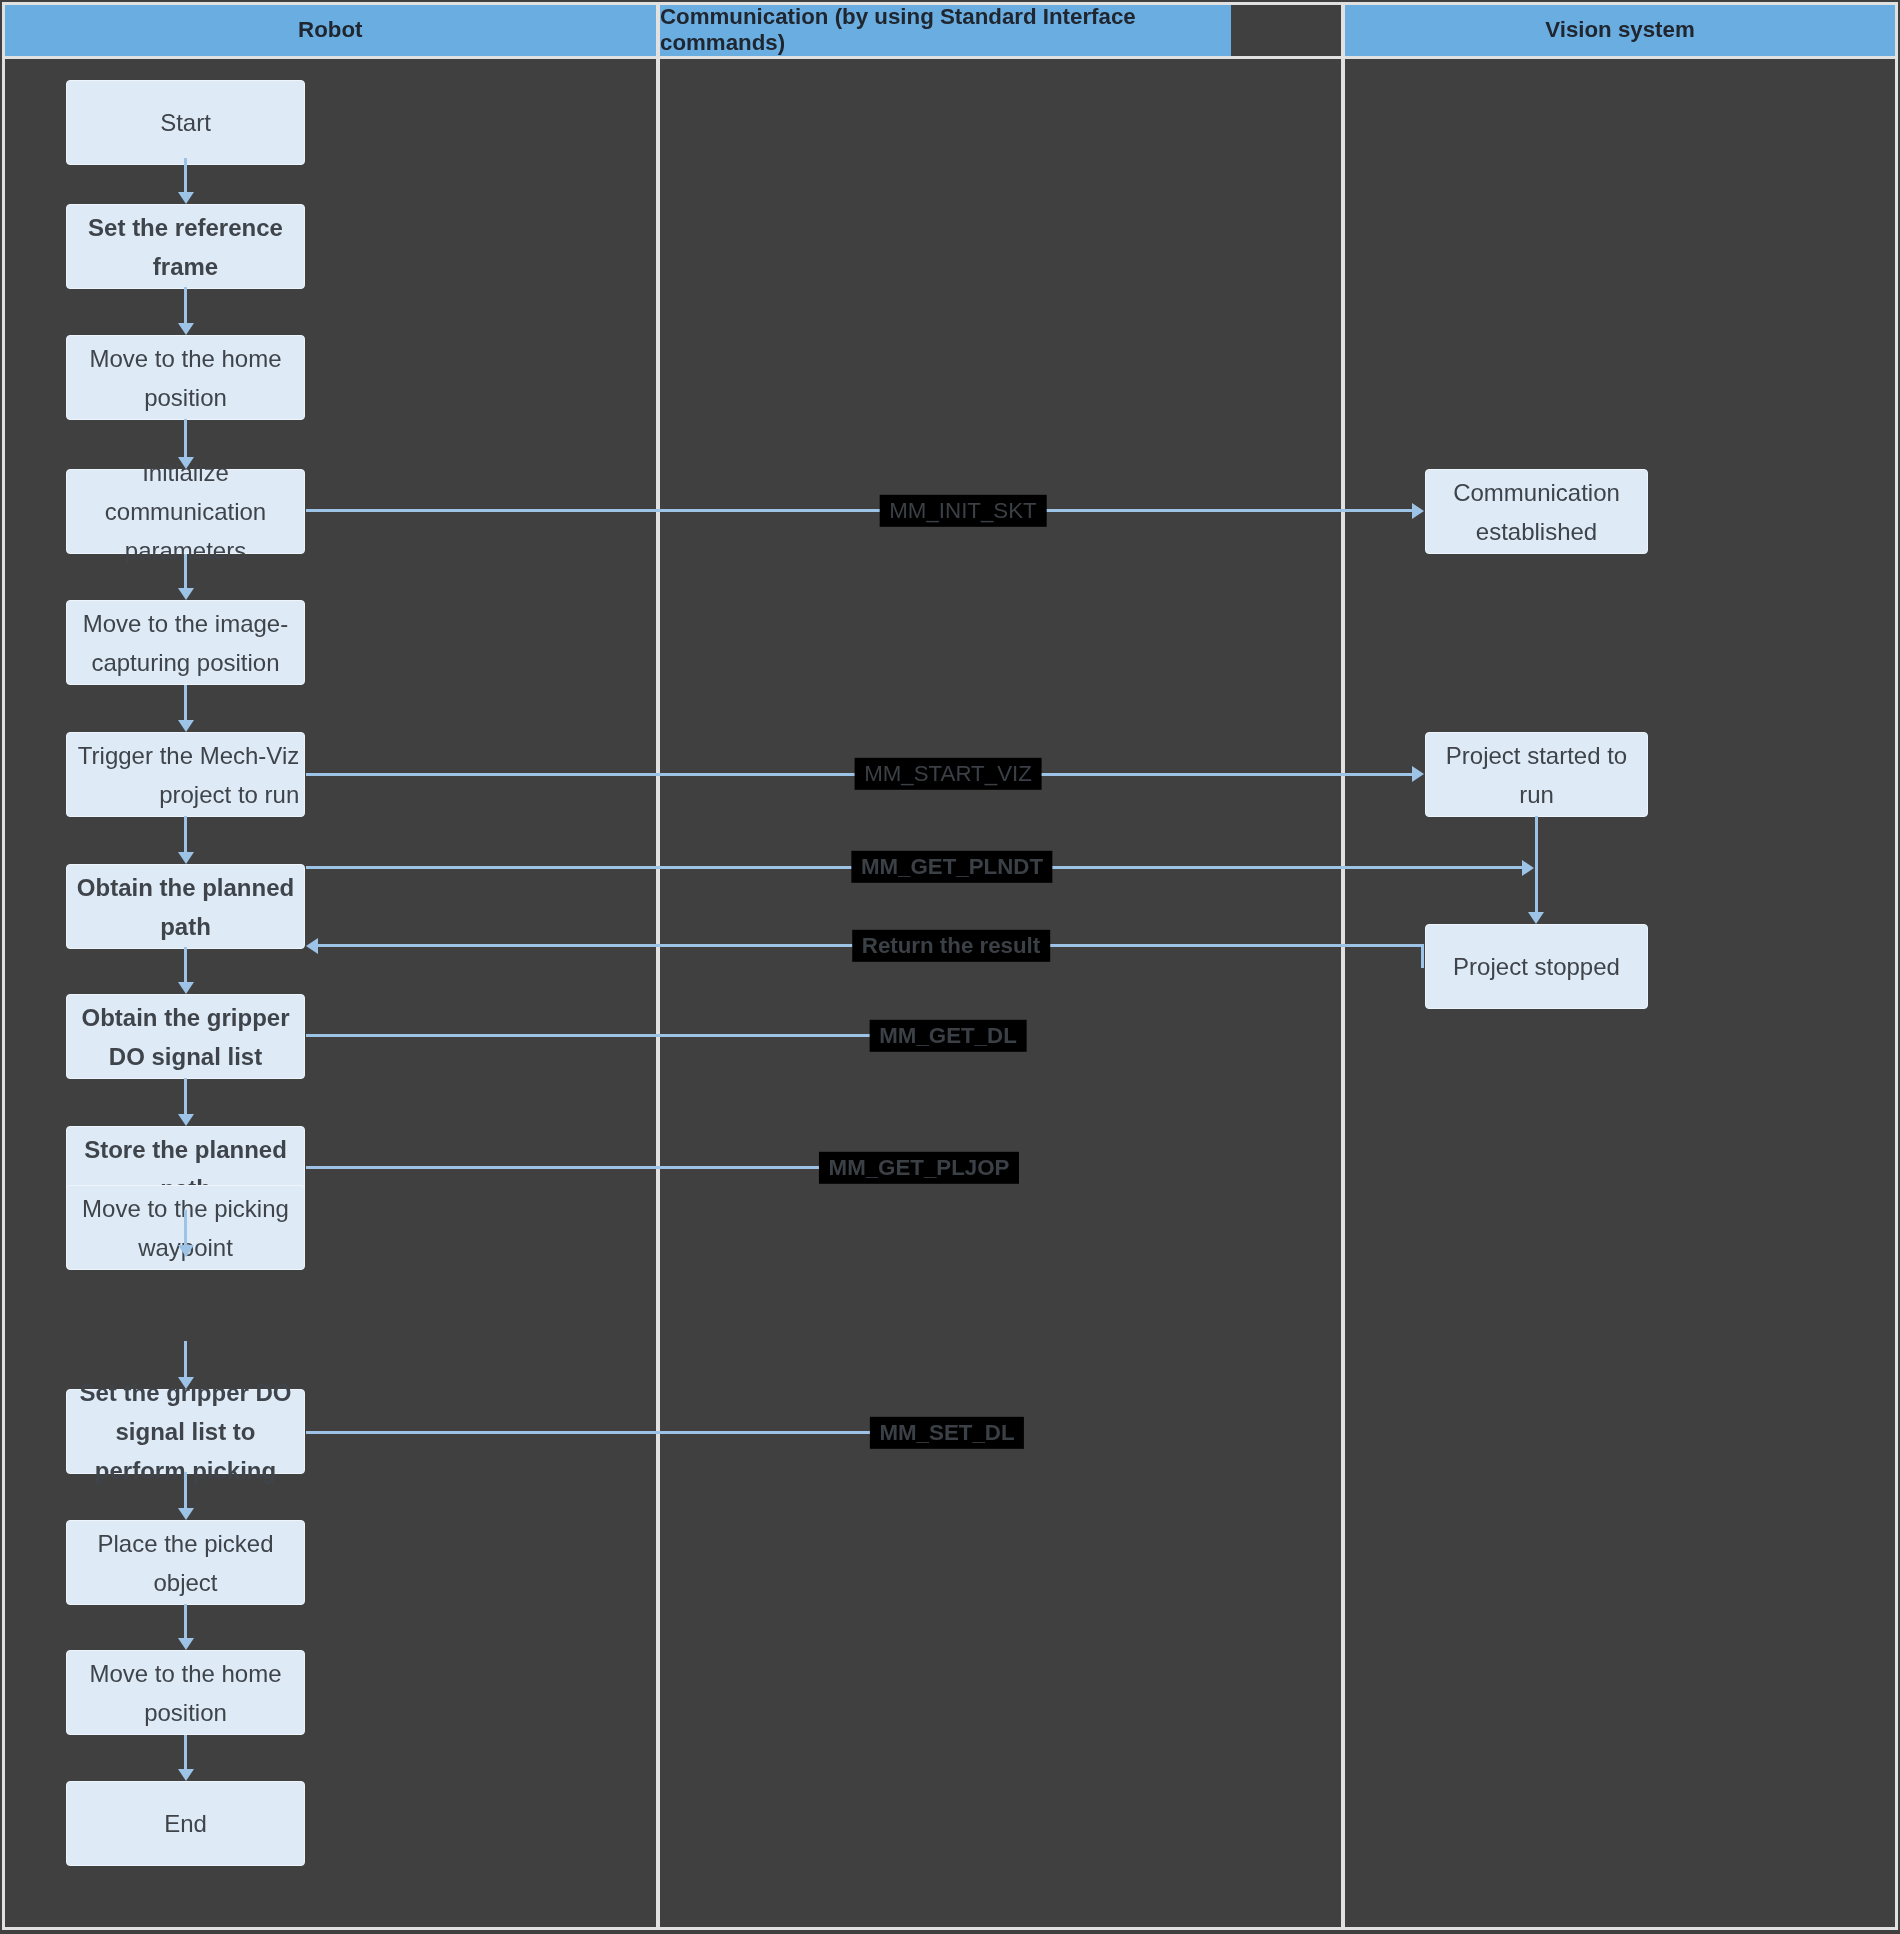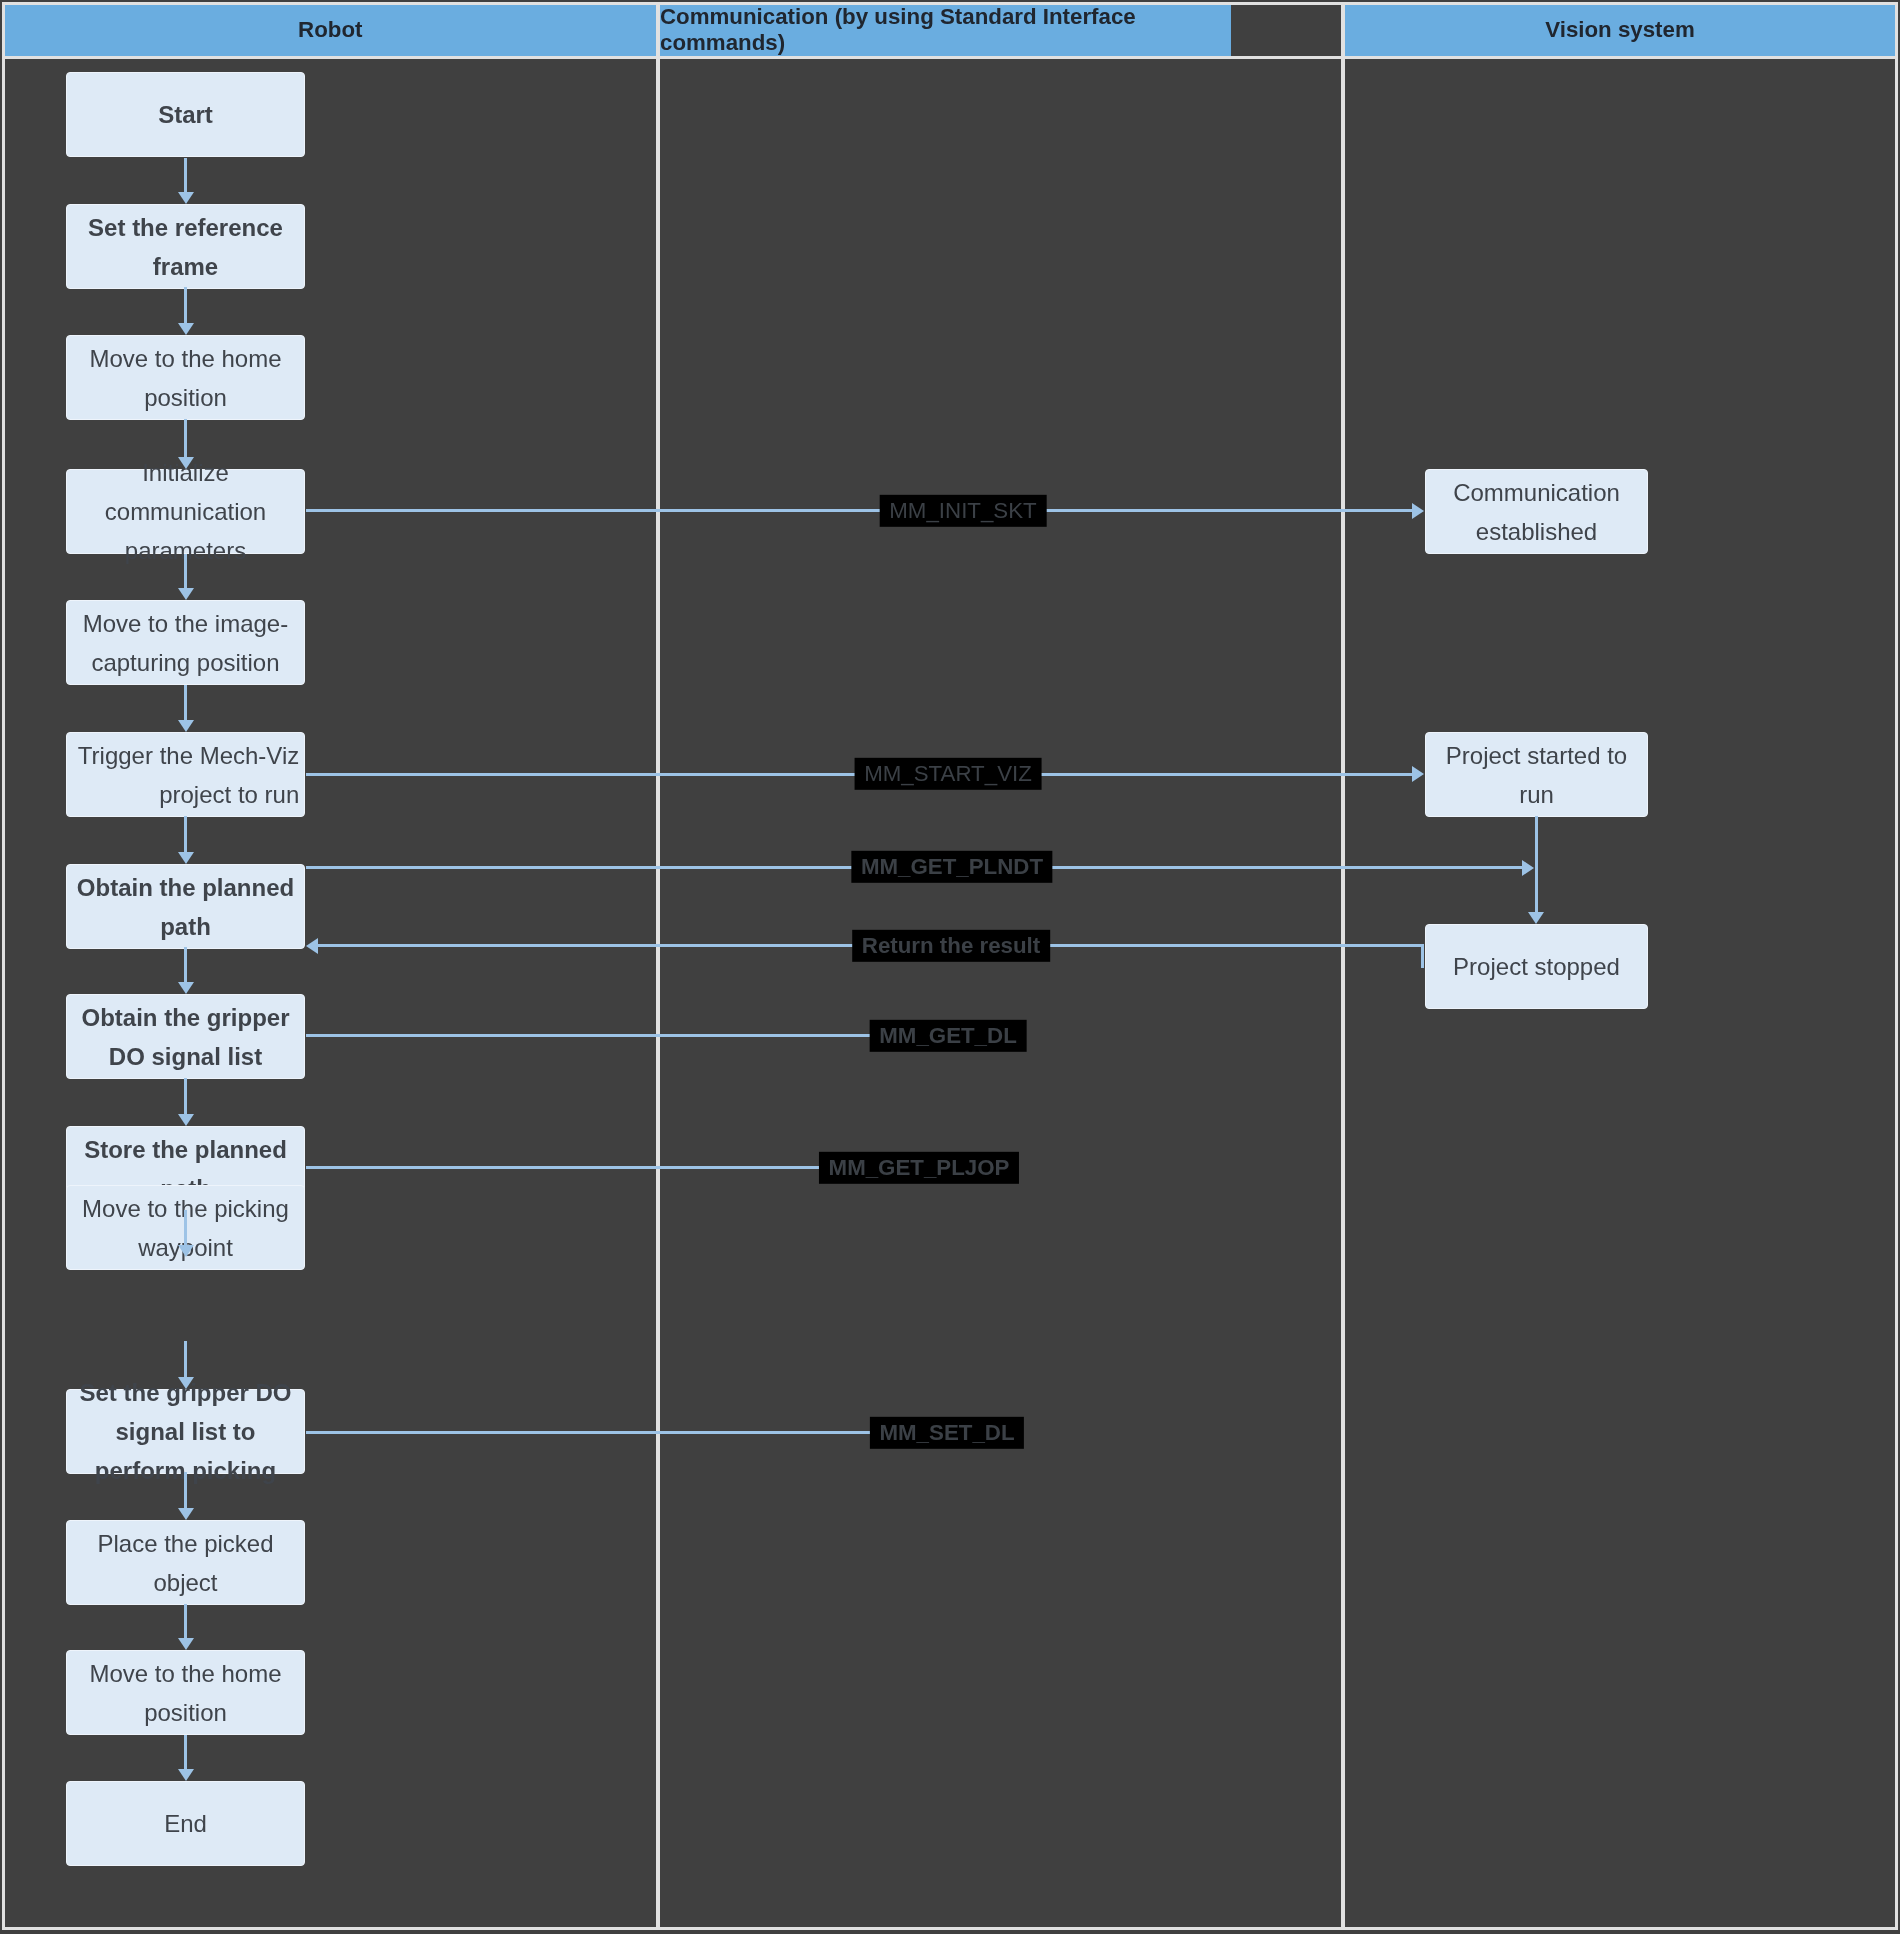--- a/index.html
+++ b/index.html
@@ -73,21 +73,21 @@
   <div class="hcell" style="left:4.8px;width:651px;">
     <span>Robot</span>
   </div>
   <div class="hcell" style="left:660px;width:571px;">
     <span>Communication (by using Standard Interface commands)</span>
   </div>
   <div class="hcell" style="left:1345px;width:550px;">
     <span>Vision system</span>
   </div>
 
-  <div class="box rbox" style="top:72px;font-weight:bold;">
+  <div class="box rbox" style="top:80px;">
       <span class="txt">Start</span>
     </div>
   <div class="box rbox" style="top:204px;font-weight:bold;">
       <span class="txt">Set the reference frame</span>
     </div>
   <div class="box rbox" style="top:335px;">
       <span class="txt">Move to the home position</span>
     </div>
   <div class="box rbox" style="top:469px;">
       <span class="txt">Initialize communication parameters</span>

